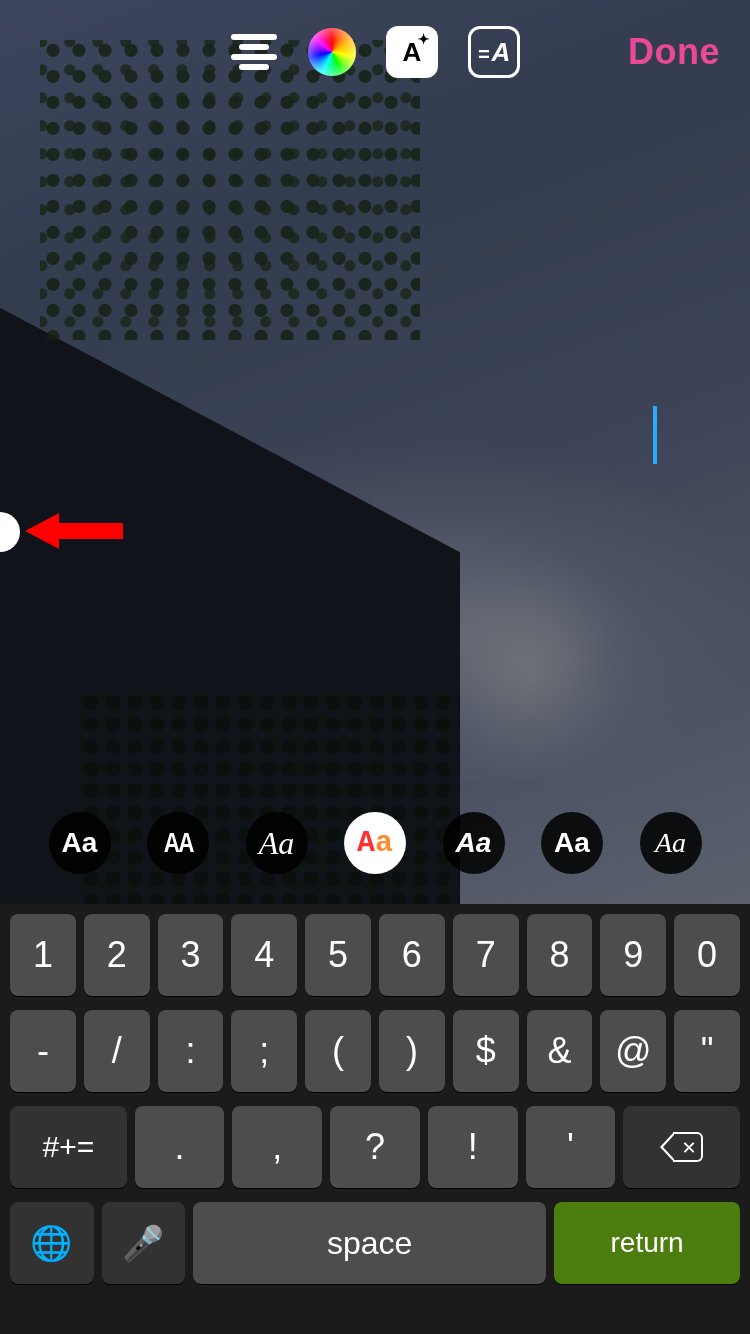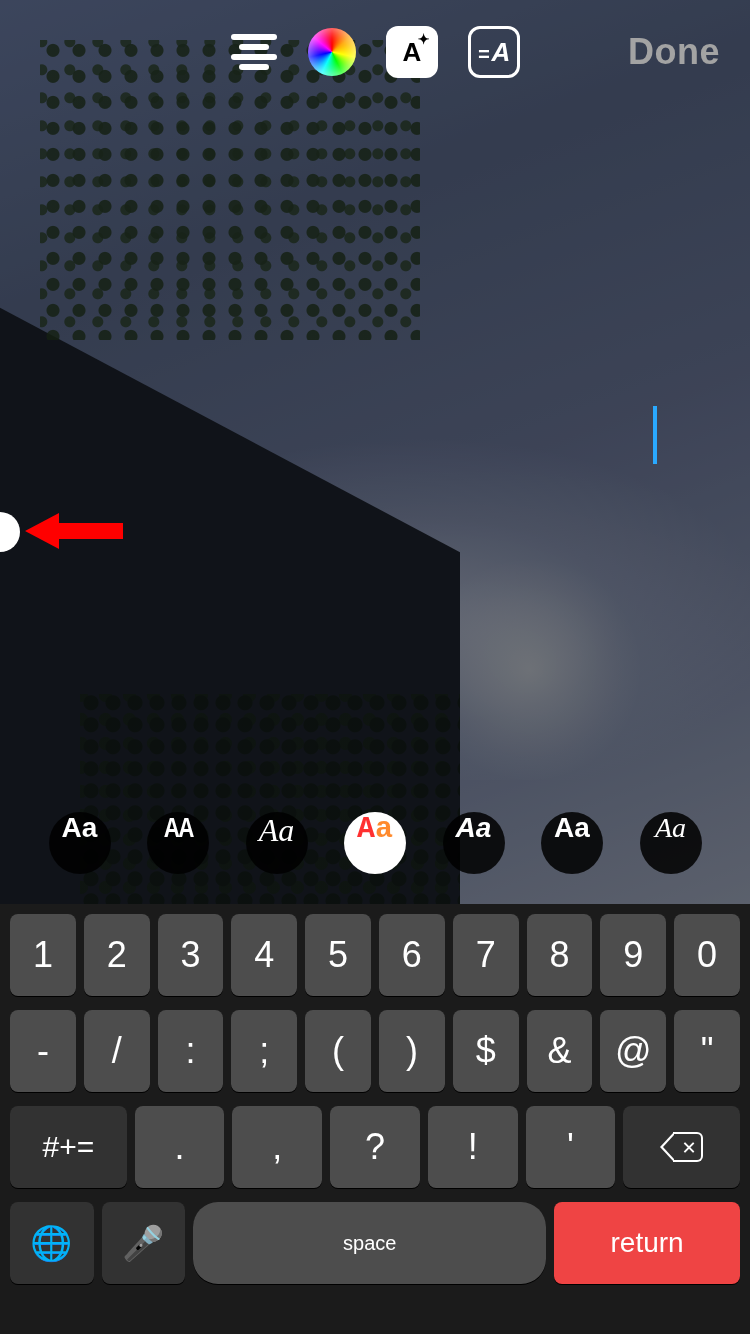--- a/index.html
+++ b/index.html
@@ -20,43 +20,43 @@
 .align-icon span { display: block; height: 6px; background: #fff; border-radius: 3px; }
 .align-icon span:nth-child(1) { width: 46px; margin-left: 0; }
 .align-icon span:nth-child(2) { width: 30px; margin-left: 8px; }
 .align-icon span:nth-child(3) { width: 46px; margin-left: 0; }
 .align-icon span:nth-child(4) { width: 30px; margin-left: 8px; }
 .color-wheel { width: 48px; height: 48px; border-radius: 50%; background: conic-gradient(red, orange, yellow, lime, cyan, blue, magenta, red); box-shadow: inset 0 0 14px 2px rgba(255,255,255,0.6); }
 .tool-box { width: 52px; height: 52px; background: #fff; border-radius: 12px; display: flex; align-items: center; justify-content: center; color: #000; }
 .tool-outline { width: 52px; height: 52px; border: 3.5px solid #fff; border-radius: 12px; display: flex; align-items: center; justify-content: center; color: #fff; }
 .tool-a { font-weight: 800; font-size: 26px; position: relative; font-family: Arial, sans-serif; }
 .sparkle { position: absolute; top: -6px; right: -8px; font-size: 14px; }
-.done { margin-left: auto; color: #a3a3a3; font-size: 36px; font-weight: 600; letter-spacing: 0.5px; }
+.done { margin-left: auto; color: #ec4899; font-size: 36px; font-weight: 600; letter-spacing: 0.5px; }
 .text-line { position: absolute; top: 404px; left: 50%; transform: translateX(-50%); white-space: nowrap; background: #000; color: #fff; font-family: "Courier New", Courier, monospace; font-weight: 700; font-size: 48px; padding: 0 6px 4px; letter-spacing: 0.5px; }
 .cursor { position: absolute; top: 406px; left: calc(50% + 278px); width: 4px; height: 58px; background: #2aa9ff; }
 .slider-handle { position: absolute; top: 512px; left: -20px; width: 40px; height: 40px; border-radius: 50%; background: #fff; }
 .arrow-ann { position: absolute; top: 513px; left: 25px; display: flex; align-items: center; }
 .arrow-head { width: 0; height: 0; border-top: 18px solid transparent; border-bottom: 18px solid transparent; border-right: 34px solid #ff0000; }
 .arrow-shaft { width: 64px; height: 16px; background: #ff0000; }
 .font-strip { position: absolute; top: 812px; left: 0; right: 0; display: flex; justify-content: space-evenly; align-items: center; padding: 0 12px; }
-.font-chip { width: 62px; height: 62px; border-radius: 50%; background: rgba(0,0,0,0.85); display: flex; align-items: flex-start; justify-content: center; color: #fff; font-size: 28px; font-weight: 700; }
+.font-chip { width: 62px; height: 62px; border-radius: 50%; background: rgba(0,0,0,0.85); display: flex; align-items: center; justify-content: center; color: #fff; font-size: 28px; font-weight: 700; }
 .font-chip.selected { background: #fff; }
 .font-chip.selected .grd { background: linear-gradient(90deg, #ff3030 0%, #ff3030 48%, #ff8a2d 52%, #ff8a2d 100%); -webkit-background-clip: text; background-clip: text; color: transparent; font-weight: 800; }
 .font-chip .sans { font-family: Arial, sans-serif; font-weight: 800; }
 .font-chip .cond { font-family: "Arial Narrow", Arial, sans-serif; font-weight: 900; letter-spacing: -2px; transform: scaleX(0.8); }
 .font-chip .script { font-family: "Brush Script MT", "Snell Roundhand", cursive; font-style: italic; font-weight: 400; font-size: 32px; }
 .font-chip .bolditalic { font-style: italic; font-weight: 900; font-family: Arial, sans-serif; }
 .font-chip .rounded { font-family: "Arial Rounded MT Bold", Arial, sans-serif; font-weight: 900; }
 .font-chip .serifitalic { font-family: Georgia, "Times New Roman", serif; font-style: italic; font-weight: 400; }
 .keyboard { position: absolute; bottom: 0; left: 0; right: 0; height: 430px; background: #1b1b1b; padding: 10px 6px 6px; display: flex; flex-direction: column; gap: 14px; }
 .krow { display: flex; gap: 8px; padding: 0 4px; }
 .key { flex: 1; height: 82px; border-radius: 8px; display: flex; align-items: center; justify-content: center; color: #fff; font-size: 36px; font-weight: 400; box-shadow: 0 1px 0 #000; background: #4d4d4d; font-family: -apple-system, "Helvetica Neue", Arial, sans-serif; }
 .key.fn { background: #323232; font-size: 30px; }
-.key.space { flex: 3.8; font-size: 20px; border-radius: 25px; }
-.key.return { flex: 2; font-size: 28px; background: #ef4444; }
+.key.space { flex: 3.8; font-size: 32px; }
+.key.return { flex: 2; font-size: 28px; background: #4d7c0f; }
 .key.shift { flex: 1.3; }
 .key.del { flex: 1.3; }
 .globe, .mic { font-size: 34px; }
 .del-icon { width: 42px; height: 30px; position: relative; }
 .del-icon .body { position: absolute; right: 0; top: 0; width: 30px; height: 30px; border: 2.5px solid #fff; border-left: none; border-radius: 0 6px 6px 0; }
 .del-icon::before { content: ""; position: absolute; left: -1px; top: 0; width: 0; height: 0; border-top: 15px solid transparent; border-bottom: 15px solid transparent; border-right: 14px solid #fff; }
 .del-icon::after { content: ""; position: absolute; left: 2px; top: 2.5px; width: 0; height: 0; border-top: 12.5px solid transparent; border-bottom: 12.5px solid transparent; border-right: 11.5px solid #323232; }
 .del-x { position: absolute; right: 6px; top: 5px; color: #fff; font-size: 18px; font-weight: 300; }
 </style>
 </head>

